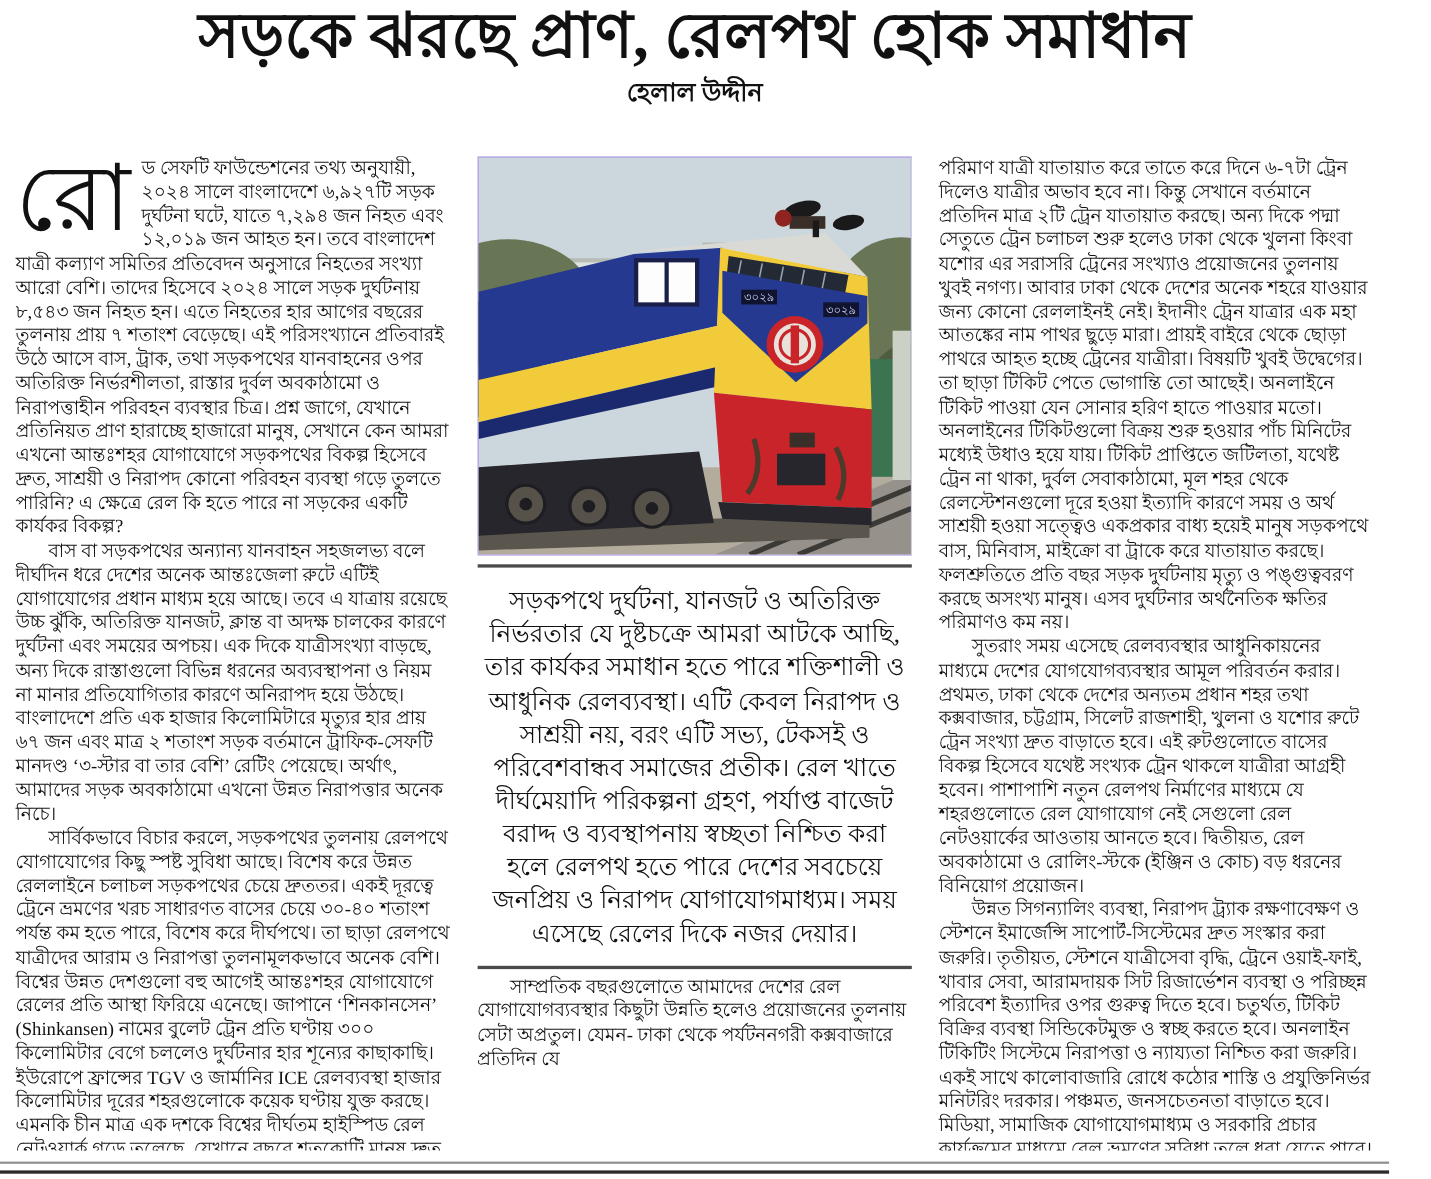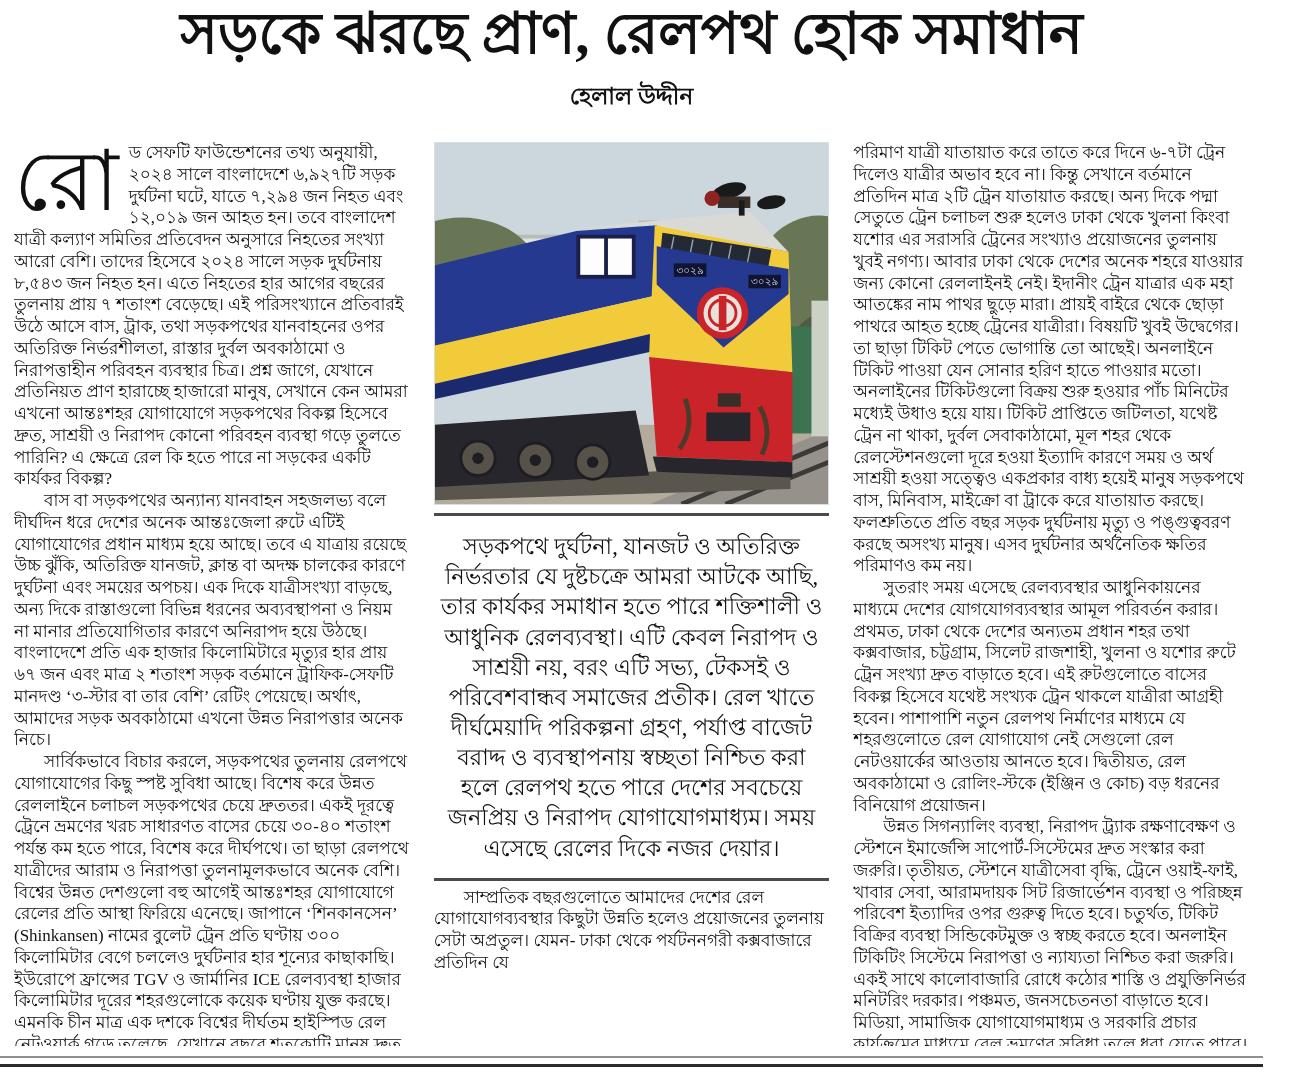--- a/index.html
+++ b/index.html
@@ -10,21 +10,21 @@
   }
   html,body{margin:0;padding:0;background:#fff;}
   .page{
     position:relative; width:1263px; height:1072px; background:var(--paper);
     color:var(--ink); font-family:"Liberation Serif","DejaVu Serif",serif; overflow:hidden;
   }
   .headline{
     margin:2px 0 0; text-align:center; font-size:57px; font-weight:700;
     line-height:1.12; letter-spacing:0;
   }
-  .byline{ text-align:center; font-size:23px; font-weight:700; margin-top:12px; }
+  .byline{ text-align:center; font-size:23px; font-weight:700; margin-top:0; }
   .columns{
     position:absolute; top:142px; left:14px; right:14px; bottom:26px;
     display:grid; grid-template-columns:1fr 1fr 1fr; column-gap:24px; overflow:hidden;
   }
   .col{ overflow:hidden; }
   .col p{
     margin:0; font-size:17px; line-height:1.28; text-indent:30px; text-align:left;
   }
   .col p.no-indent{ text-indent:0; }
   .dropcap{

